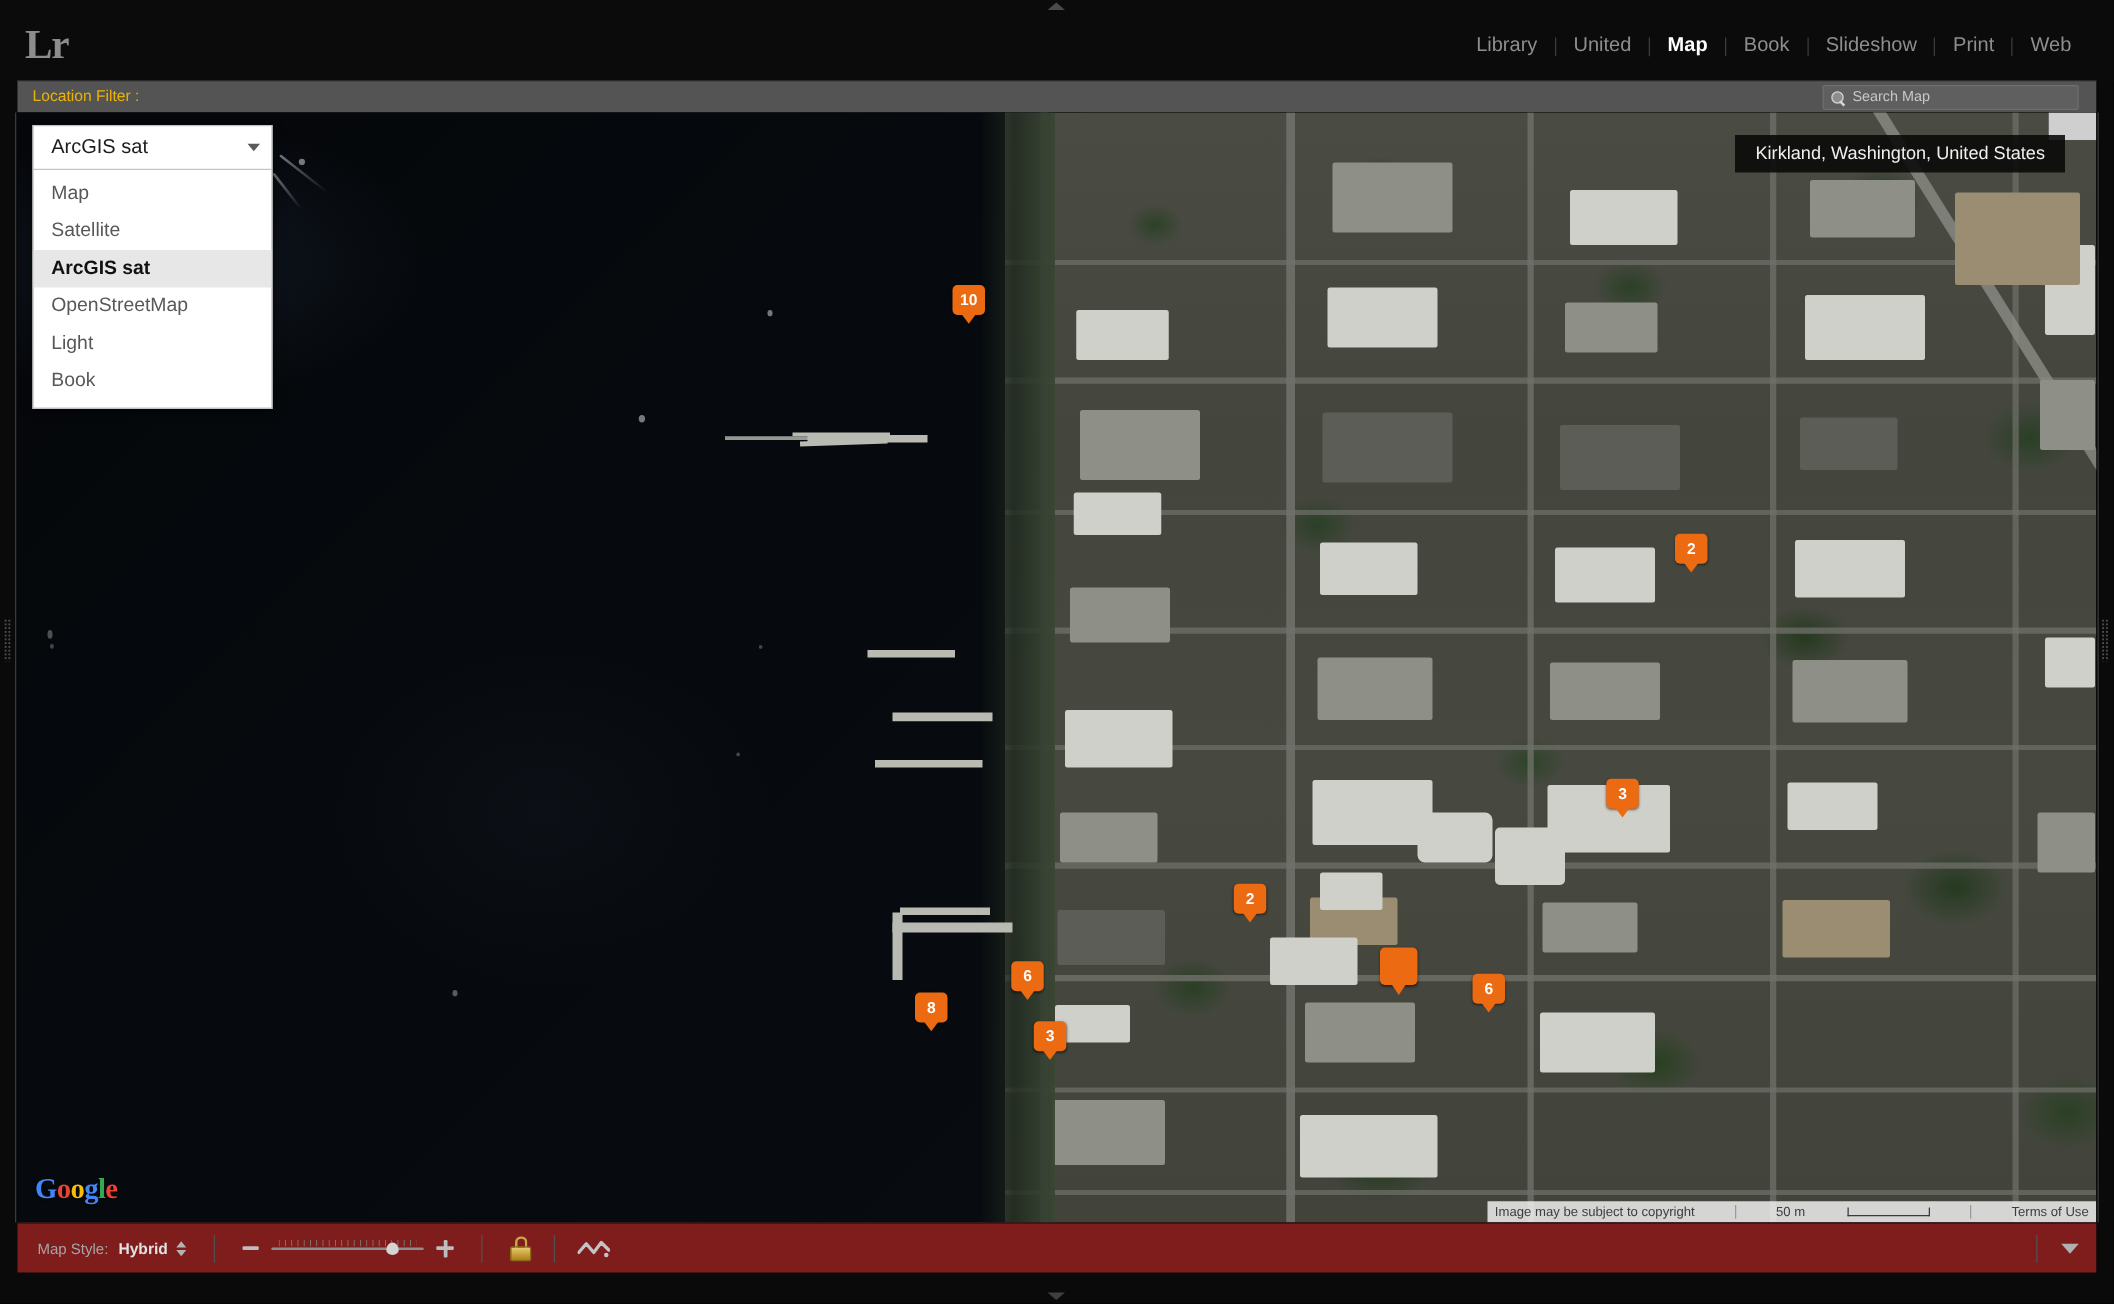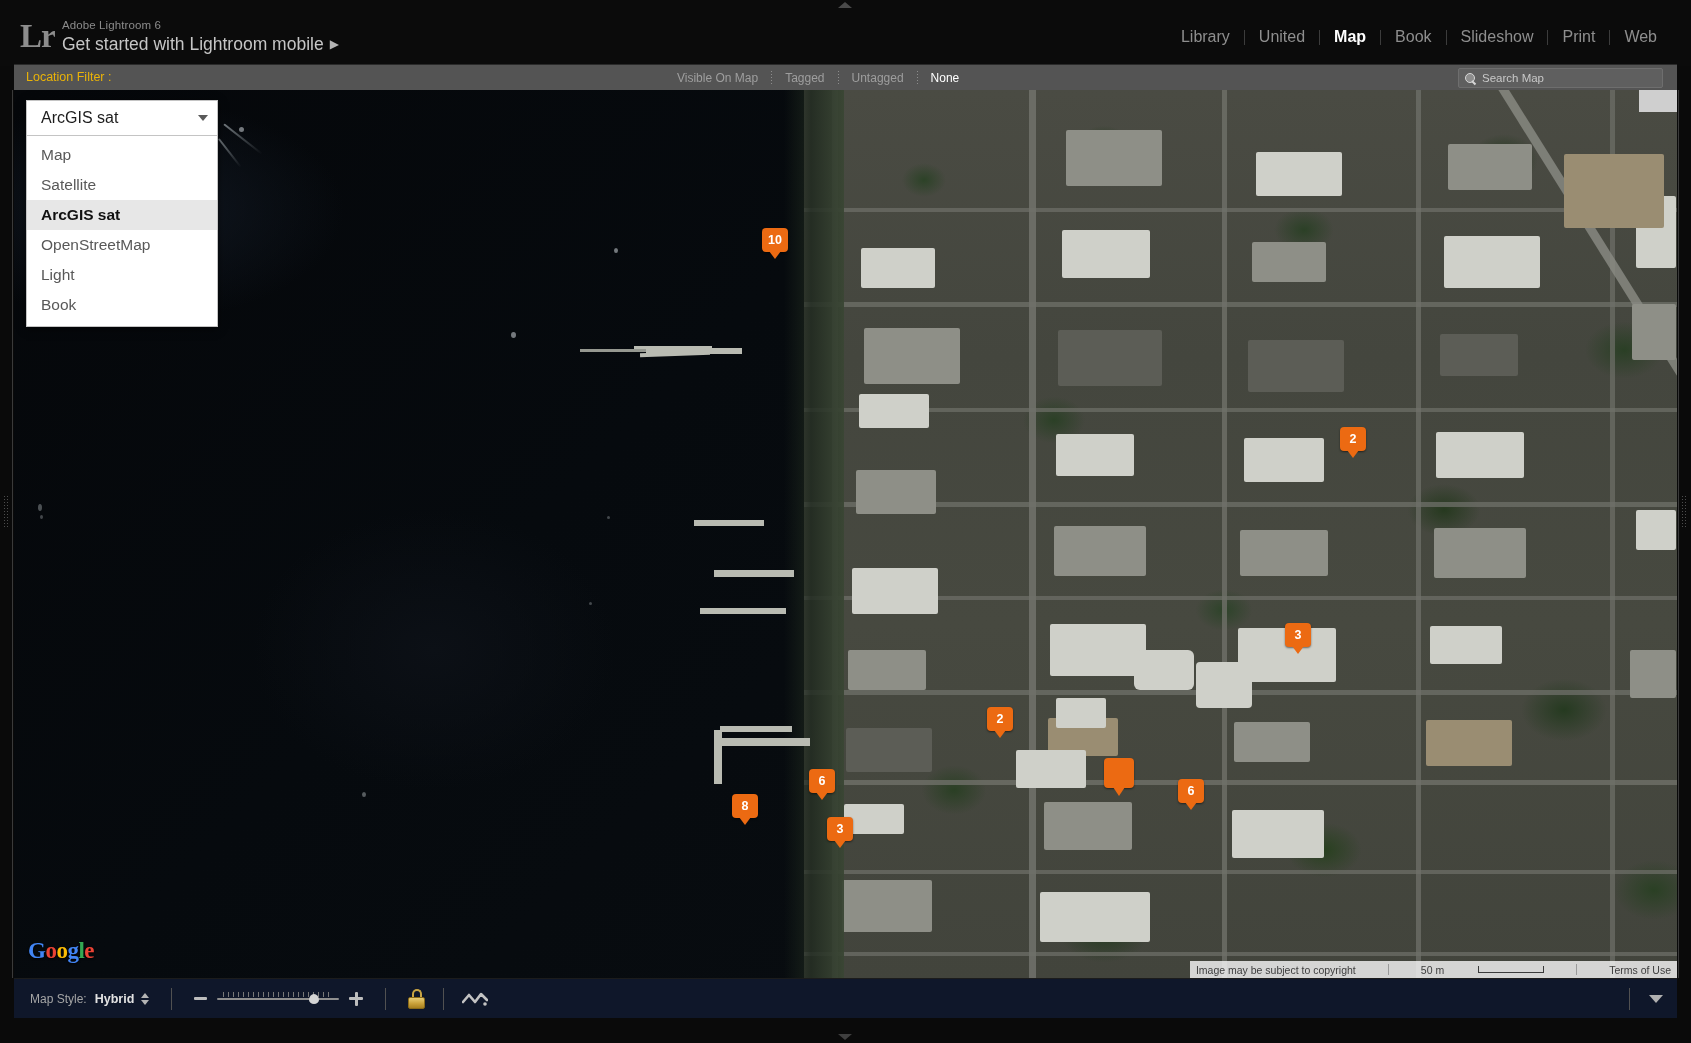--- a/index.html
+++ b/index.html
@@ -254,21 +254,21 @@
   .scalebar {
     position: relative; width: 66px; height: 7px;
     border: 1px solid #3a3a3a; border-top: none;
     margin: 0 6px 0 2px;
   }
 
   
   .toolbar {
     position: absolute; left: 14px; top: 978px;
     width: 1663px; height: 40px;
-    background: #0f172a;
+    background: #7f1d1d;
     border-top: 1px solid #1c1c1c;
     display: flex; align-items: center;
   }
   .tb-label { font-size: 12px; color: #a5a5a5; margin-left: 16px; }
   .tb-value { font-size: 12.5px; color: #e2e2e2; font-weight: 700; margin-left: 8px; }
   .stepper {
     margin-left: 7px; display: flex; flex-direction: column;
     gap: 2px; cursor: pointer;
   }
   .stepper i {
@@ -360,55 +360,40 @@
 </head>
 <body>
 
 <div id="app">
 
   <div class="topbar">
     <div class="top-arrow"></div>
 
     <div class="lr-logo">Lr</div>
 
-    <div class="identity">
-      <div class="line1">Adobe Lightroom 6</div>
-      <div class="line2">
-        <span>Get started with Lightroom mobile</span><span class="tri">▶</span>
-      </div>
-    </div>
 
     <div class="modules" id="modules">
         <span class="module">Library</span>
         <span class="module-sep"></span>
         <span class="module">United</span>
         <span class="module-sep"></span>
         <span class="module active">Map</span>
         <span class="module-sep"></span>
         <span class="module">Book</span>
         <span class="module-sep"></span>
         <span class="module">Slideshow</span>
         <span class="module-sep"></span>
         <span class="module">Print</span>
         <span class="module-sep"></span>
         <span class="module">Web</span>
       </div>
   </div>
 
   <div class="filterbar">
     <div class="filter-label">Location Filter :</div>
-    <div class="filter-opts" id="filter-opts">
-        <span class="filter-opt">Visible On Map</span>
-        <span class="dotsep"></span>
-        <span class="filter-opt">Tagged</span>
-        <span class="dotsep"></span>
-        <span class="filter-opt">Untagged</span>
-        <span class="dotsep"></span>
-        <span class="filter-opt active">None</span>
-      </div>
 
     <div class="searchmap">
       <span class="mag"></span>
       <span class="ph">Search Map</span>
     </div>
   </div>
 
   <div class="mapwrap">
 
     <div class="water">
@@ -514,20 +499,21 @@
         <div class="marker" style="left: 1271px; top: 533px;">3</div>
         <div class="marker" style="left: 973px; top: 617px;">2</div>
         <div class="marker blank" style="left: 1090px; top: 668px;"></div>
         <div class="marker" style="left: 1164px; top: 689px;">6</div>
         <div class="marker" style="left: 795px; top: 679px;">6</div>
         <div class="marker" style="left: 718px; top: 704px;">8</div>
         <div class="marker" style="left: 813px; top: 727px;">3</div>
       </div>
 
     <div class="loc-corner"></div>
+    <div class="loc-tip">Kirkland, Washington, United States</div>
 
     <div class="glogo" id="glogo"><span style="color: rgb(66, 133, 244);">G</span><span style="color: rgb(234, 67, 53);">o</span><span style="color: rgb(251, 188, 5);">o</span><span style="color: rgb(66, 133, 244);">g</span><span style="color: rgb(52, 168, 83);">l</span><span style="color: rgb(234, 67, 53);">e</span></div>
 
     <div class="attrib">
       <span class="seg">Image may be subject to copyright</span>
       <span class="vline"></span>
       <span class="seg">50 m</span>
       <span class="scalebar"></span>
       <span class="vline"></span>
       <span class="seg">Terms of Use</span>

